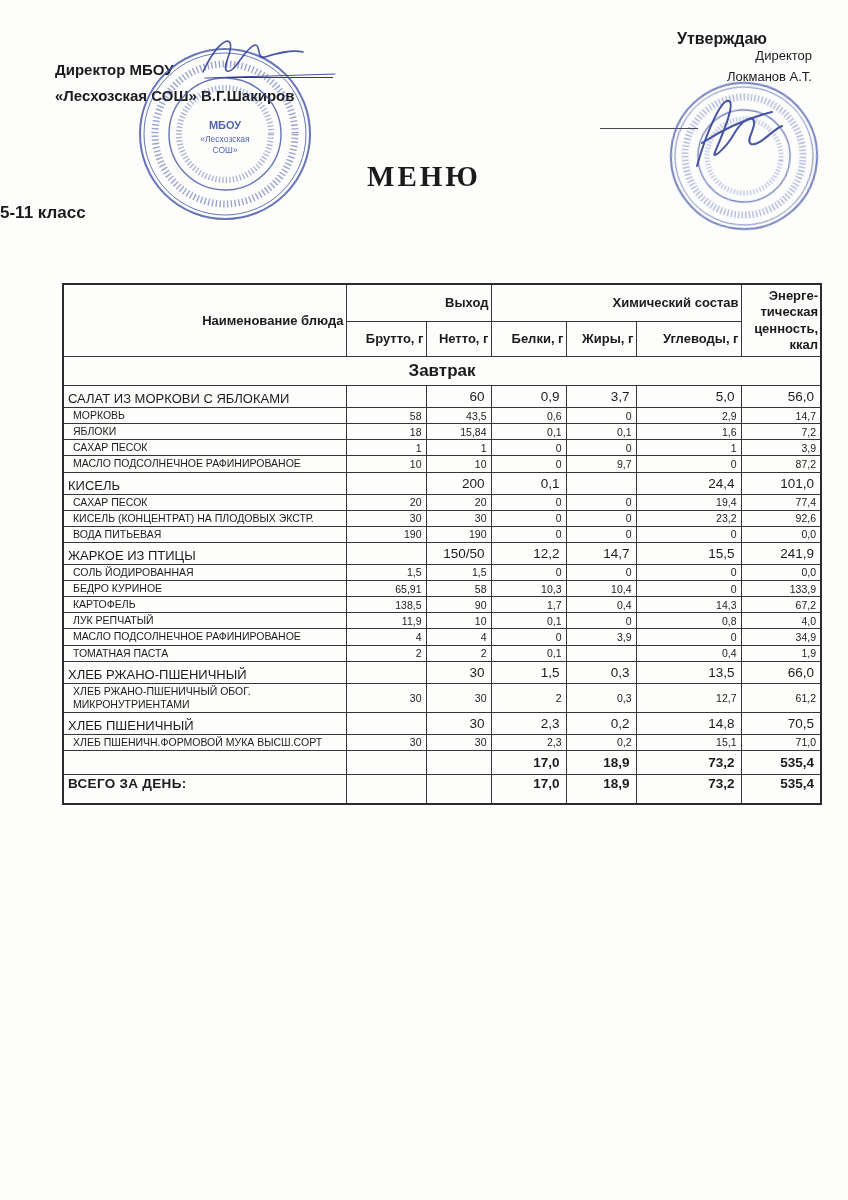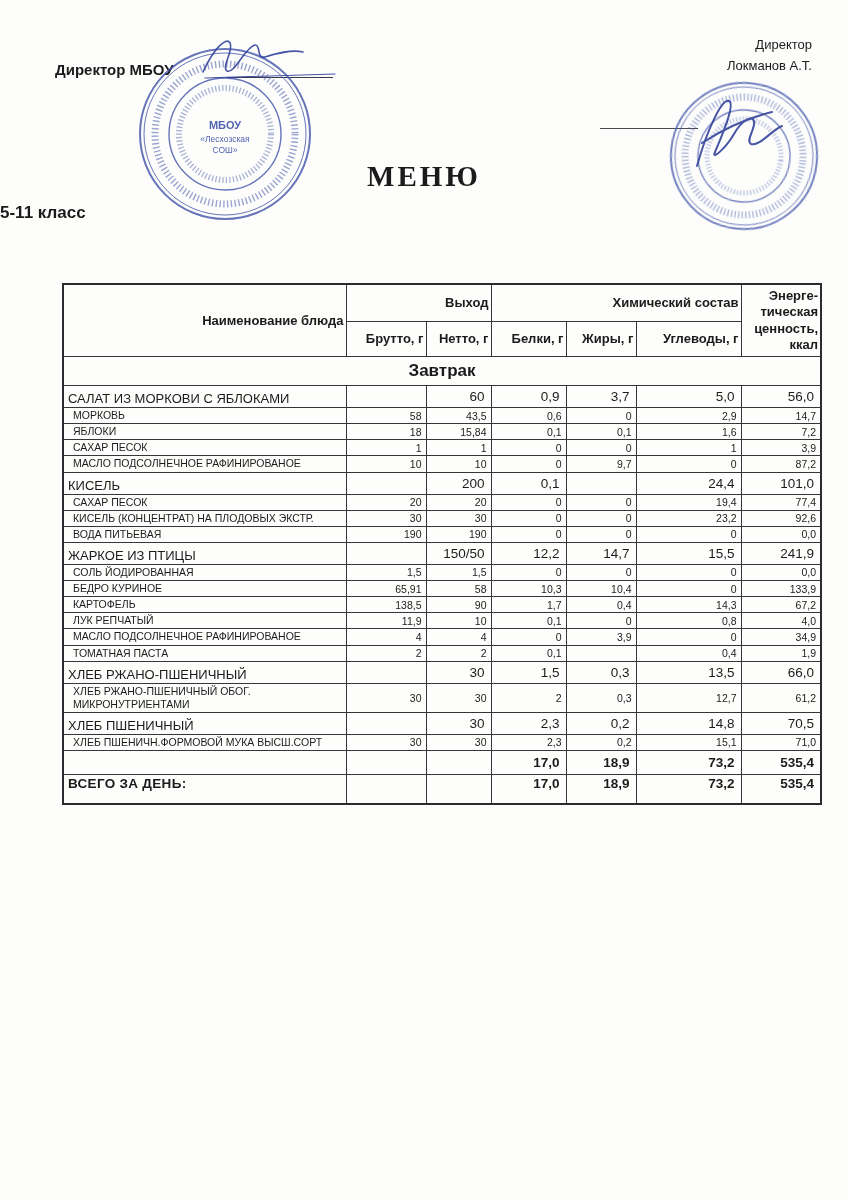--- a/index.html
+++ b/index.html
@@ -14,21 +14,21 @@
   }
 
   
   .approve-left { position:absolute; left:55px; top:52px; width:320px; }
   .approve-left .l1 { font-weight:bold; font-size:17px; letter-spacing:0.5px; }
   .approve-left .l2 { font-weight:bold; font-size:15px; margin-top:9px; }
   .approve-left .l3 { font-weight:bold; font-size:15px; margin-top:9px; }
 
   .approve-right { position:absolute; right:36px; top:30px; width:240px; text-align:right; }
   .approve-right .r1 { font-weight:bold; font-size:16px; padding-right:45px; }
-  .approve-right .r2 { font-size:13px; margin-top:7px; }
+  .approve-right .r2 { font-size:13px; }
   .approve-right .r3 { font-size:13px; margin-top:6px; }
 
   .sign-line-left  { position:absolute; left:227px; top:77px;  width:106px; height:0; border-top:1.4px solid #3c3c46; }
   .sign-line-right { position:absolute; left:600px; top:128px; width:98px;  height:0; border-top:1.2px solid #4a4a52; }
 
   .stamp { position:absolute; pointer-events:none; filter:blur(0.3px); }
   .stamp-left  { left:136px; top:45px; }
   .stamp-right { left:668px; top:80px; transform:rotate(7deg); }
   .sig { position:absolute; pointer-events:none; }
   .sig-left  { left:195px; top:30px; }
@@ -90,23 +90,25 @@
 
   .stamp text { font-family:"Liberation Sans", sans-serif; }
 </style>
 </head>
 <body>
 
 <div class="page">
 
   <div class="approve-left">
     <div class="l2">Директор МБОУ</div>
+    <div class="l3">«Лесхозская СОШ»  В.Г.Шакиров</div>
   </div>
 
   <div class="approve-right">
+    <div class="r1">Утверждаю</div>
     <div class="r2">Директор</div>
     <div class="r3">Локманов А.Т.</div>
   </div>
 
   <div class="sign-line-left"></div>
   <div class="sign-line-right"></div>
 
   <svg class="stamp stamp-left" width="178" height="178" viewBox="0 0 178 178">
     <g stroke="#4053a8" fill="none" opacity="0.8">
       <circle cx="89" cy="89" r="85" stroke-width="2"></circle>

